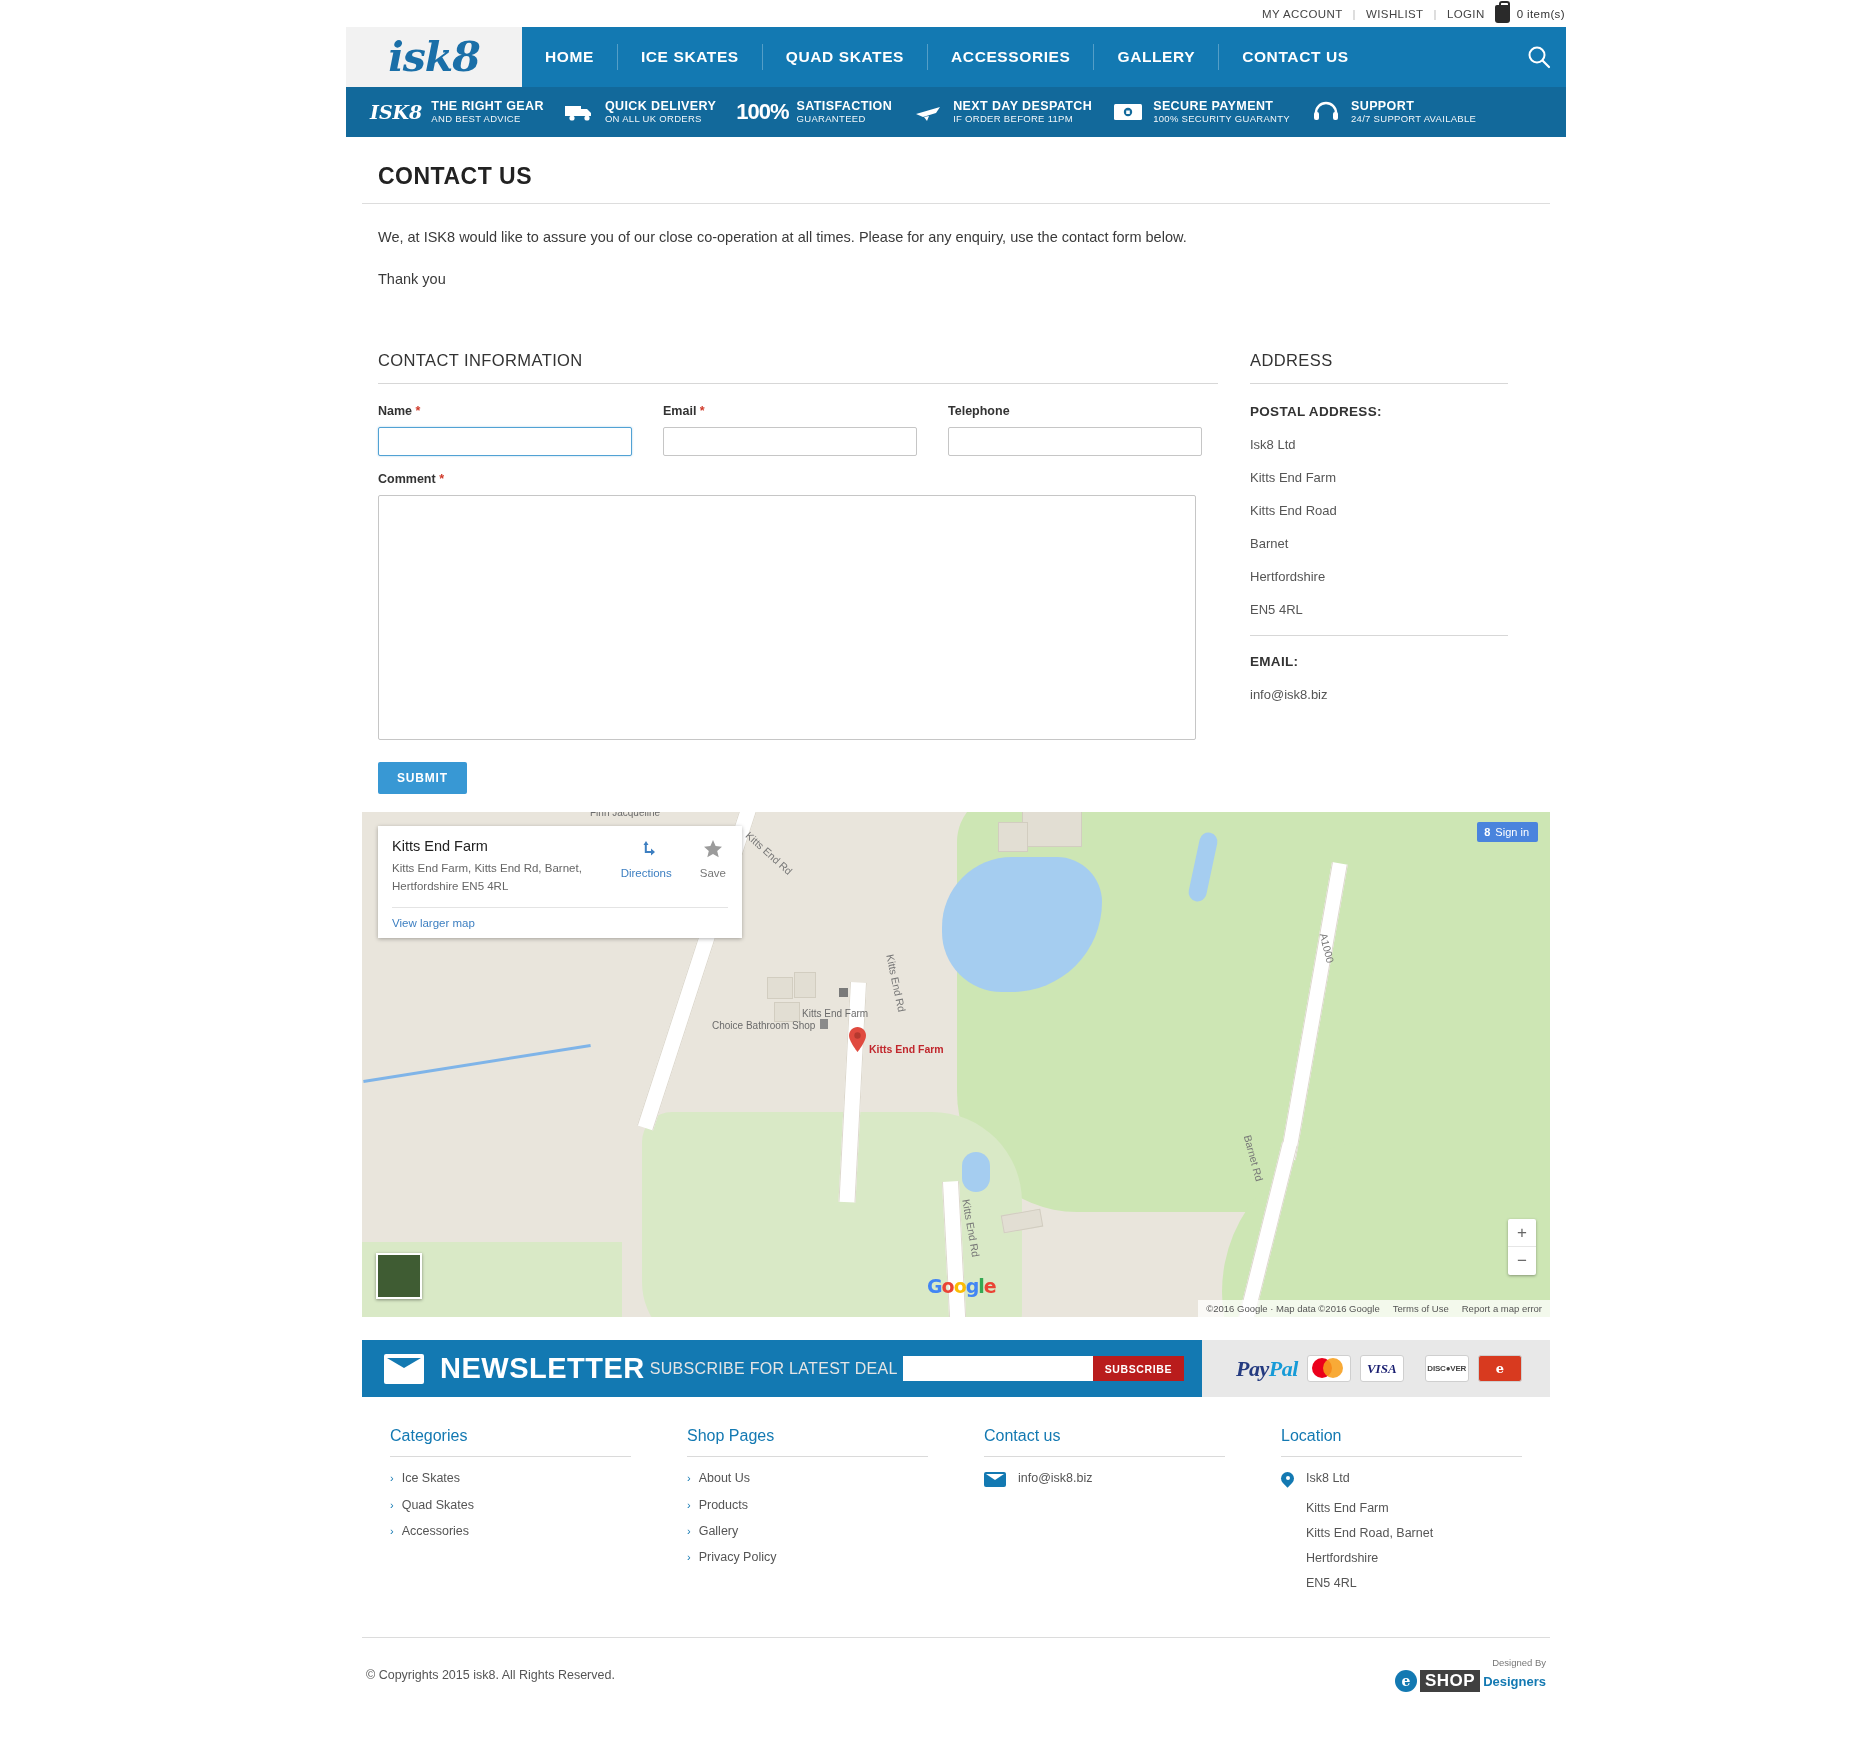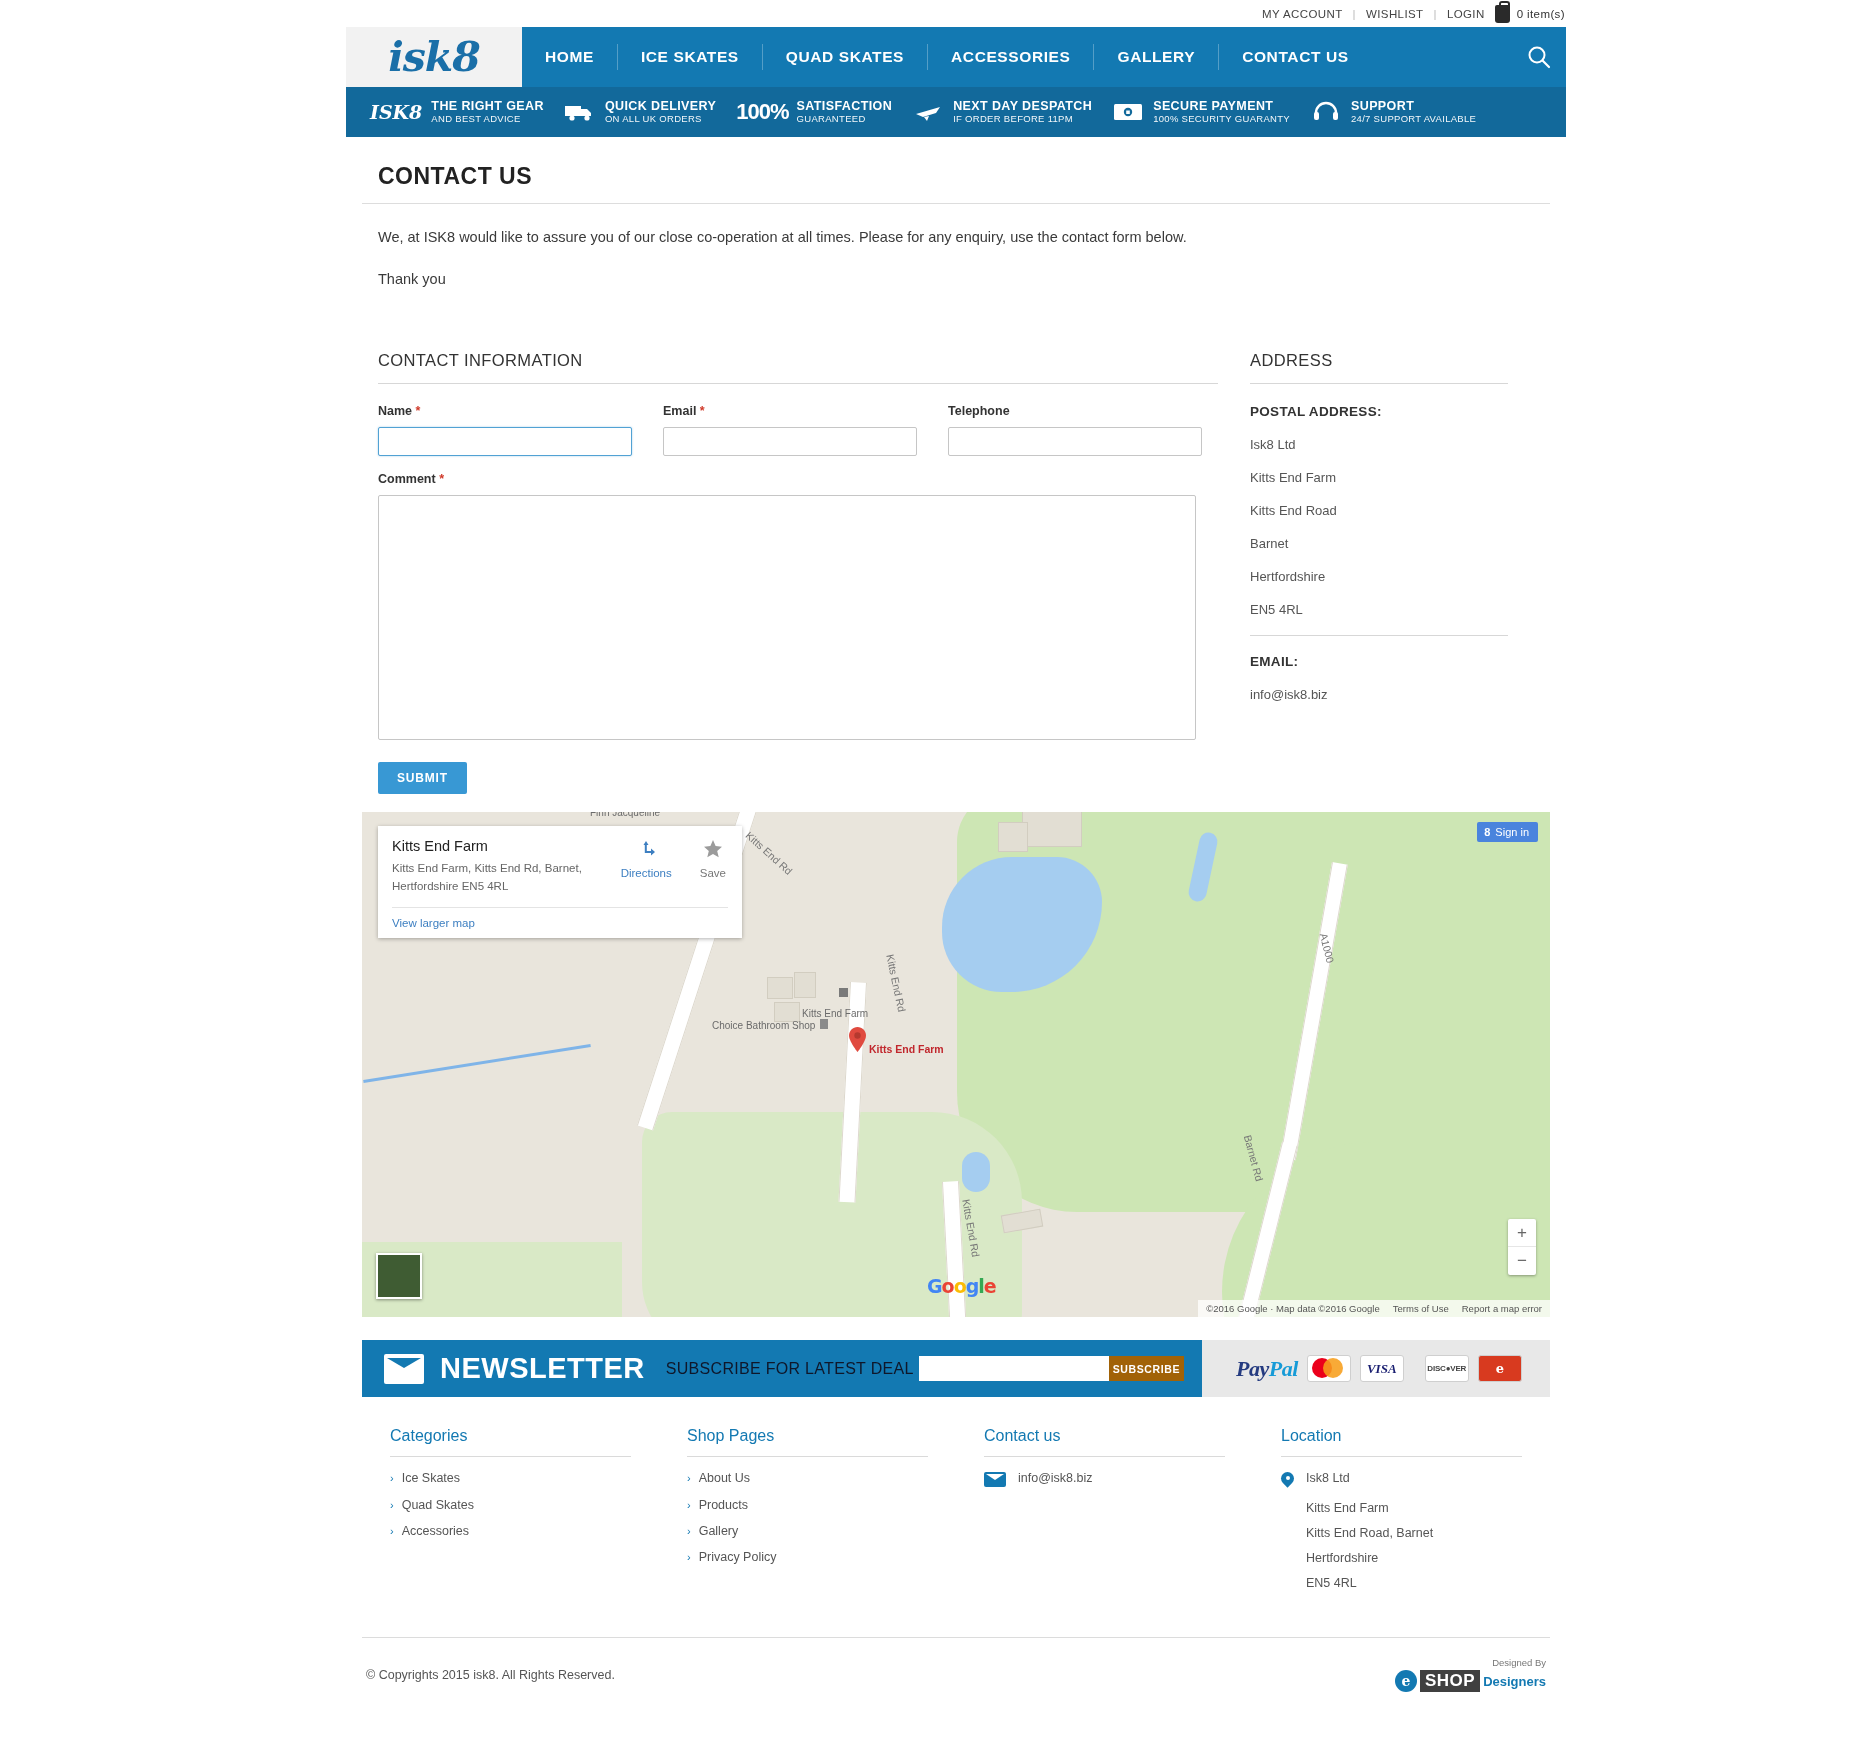--- a/index.html
+++ b/index.html
@@ -201,29 +201,29 @@
   }
   .nl-ico {
     width:40px; height:30px; background:#fff; border-radius:2px; margin-right:16px; position:relative;
   }
   .nl-ico:before {
     content:""; position:absolute; left:3px; top:4px; width:34px; height:22px;
     border-top:10px solid #1379b2; border-left:17px solid transparent; border-right:17px solid transparent;
     box-sizing:border-box;
   }
   .nl-title { color:#fff; font-size:29px; font-weight:bold; letter-spacing:.5px; }
-  .nl-sub { color:#0f172a; font-size:16px; margin-left:21px; letter-spacing:.3px; }
+  .nl-sub { color:#e5e5e5; font-size:16px; margin-left:5px; letter-spacing:.3px; }
   .nl-form { margin-left:auto; margin-right:18px; display:flex; }
   .nl-input {
     width:190px; height:25px; border:none; background:#fff; padding:0 7px;
     font-size:12px; font-family:"Liberation Sans", sans-serif; outline:none;
   }
   .nl-sub-btn {
-    background:#a16207; color:#fff; border:none; font-size:10.5px; font-weight:bold;
-    letter-spacing:.6px; padding:0 4px; height:25px; cursor:pointer;
+    background:#b91c1c; color:#fff; border:none; font-size:10.5px; font-weight:bold;
+    letter-spacing:.6px; padding:0 12px; height:25px; cursor:pointer;
     font-family:"Liberation Sans", sans-serif;
   }
   .pay-row { display:flex; align-items:center; gap:9px; margin-left:34px; }
   .paypal {
     font-family:"Liberation Serif", serif; font-style:italic; font-weight:bold; font-size:22px;
     color:#253b80; letter-spacing:-.5px;
   }
   .paypal span { color:#179bd7; }
   .card {
     width:44px; height:27px; background:#fff; border:1px solid #cfcfcf; border-radius:3px;

